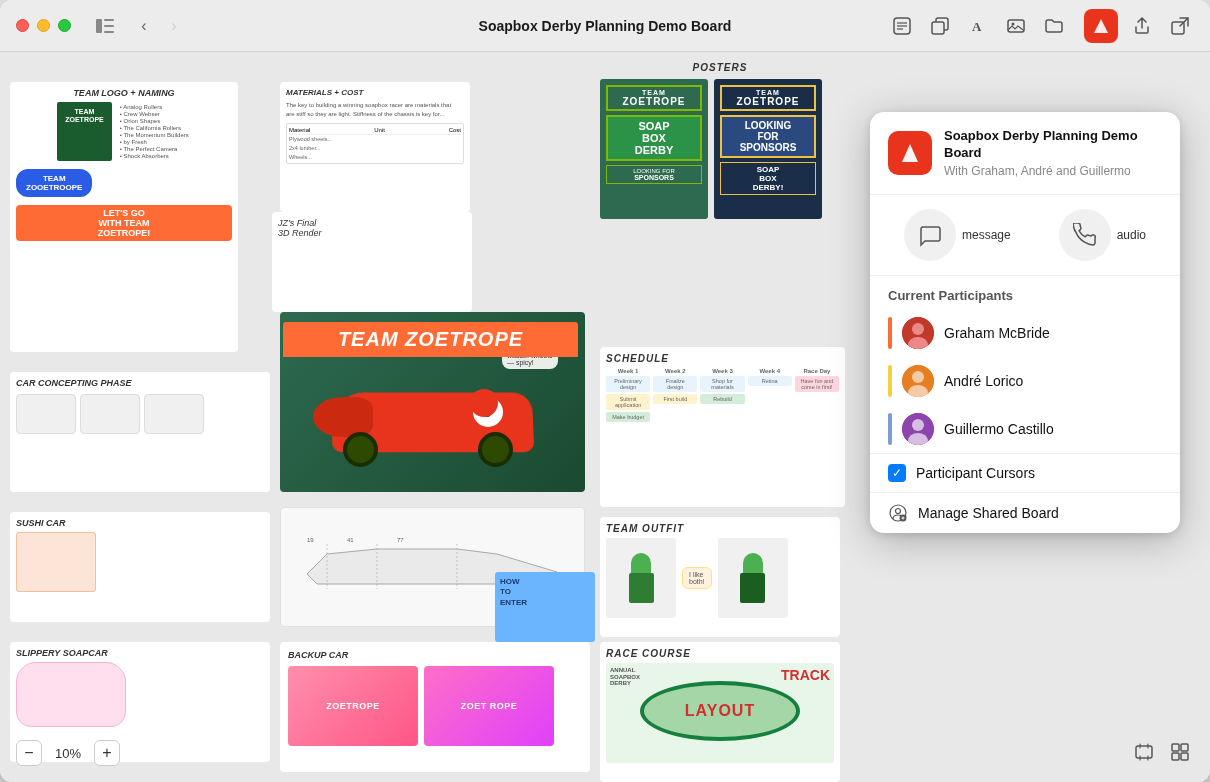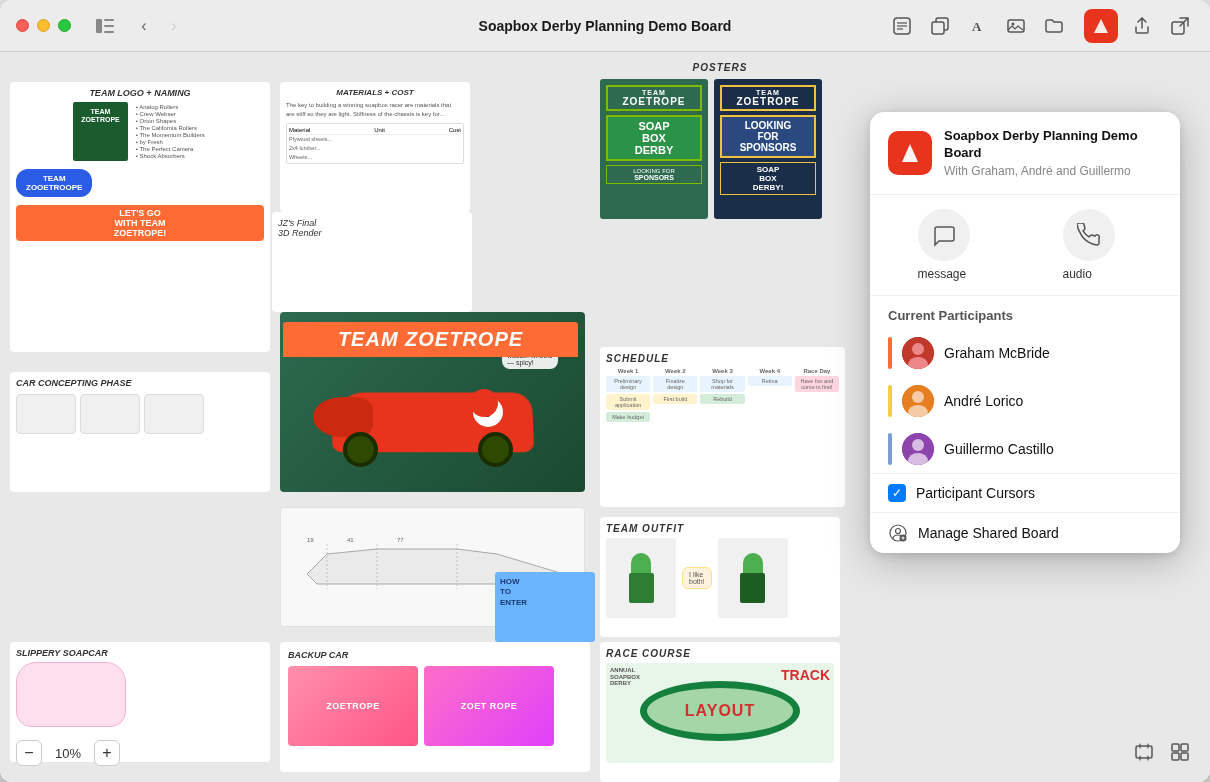--- a/index.html
+++ b/index.html
@@ -203,22 +203,21 @@
     
     .action-row {
       display: flex;
       padding: 14px 10px;
       border-bottom: 1px solid #f0f0f0;
       justify-content: space-around;
     }
 
     .action-item {
       display: flex;
-      flex-direction: column;
-      align-items: flex-start;
+      align-items: center;
       gap: 6px;
       cursor: pointer;
       min-width: 70px;
     }
 
     .action-icon-circle {
       width: 52px; height: 52px;
       background: #f0f0f0;
       border-radius: 50%;
       display: flex; align-items: center; justify-content: center;
@@ -393,21 +392,21 @@
         <svg width="18" height="18" viewBox="0 0 18 18" fill="none">
           <rect x="1" y="5" width="12" height="12" rx="2" stroke="#555" stroke-width="1.5"></rect>
           <path d="M9 1h8v8M9 9L17 1" stroke="#555" stroke-width="1.5" stroke-linecap="round"></path>
         </svg>
       </button>
     </div>
   </div>
 
   <div class="canvas-area">
 
-    <div style="position:absolute; top:30px; left:10px; width:260px; height:270px; background:white; border-radius:4px; padding:6px; overflow:hidden;">
+    <div style="position:absolute; top:30px; left:10px; width:228px; height:270px; background:white; border-radius:4px; padding:6px; overflow:hidden;">
       <div style="font-size:9px; font-weight:600; color:#333; margin-bottom:4px; text-align:center; font-style:italic;">TEAM LOGO + NAMING</div>
       
       <div style="display:flex; gap:6px; flex-wrap:wrap; justify-content:center; margin-bottom:6px;">
         <div style="background:#1a5c2e; color:white; font-size:7px; font-weight:800; padding:4px 6px; border:2px solid #1a5c2e; border-radius:2px; text-align:center; line-height:1.1;">TEAM<br>ZOETROPE</div>
         <div style="font-size:6px; color:#555; padding:2px;">
           <div style="margin-bottom:1px;">• Analog Rollers</div>
           <div style="margin-bottom:1px;">• Crew Webser</div>
           <div style="margin-bottom:1px;">• Orion Shapes</div>
           <div style="margin-bottom:1px;">• The California Rollers</div>
           <div style="margin-bottom:1px;">• The Momentum Builders</div>
@@ -422,28 +421,32 @@
 
     <div style="position:absolute; top:320px; left:10px; width:260px; height:120px; background:white; border-radius:4px; padding:6px;">
       <div style="font-size:9px; font-style:italic; font-weight:600; margin-bottom:6px; color:#333;">CAR CONCEPTING PHASE</div>
       <div style="display:flex; gap:4px; align-items:center;">
         <div style="width:60px; height:40px; background:#f0f0f0; border-radius:4px; border:1px solid #ddd;"></div>
         <div style="width:60px; height:40px; background:#f0f0f0; border-radius:4px; border:1px solid #ddd;"></div>
         <div style="width:60px; height:40px; background:#f0f0f0; border-radius:4px; border:1px solid #ddd;"></div>
       </div>
     </div>
 
+    <div style="position:absolute; top:460px; left:10px; width:260px; height:110px; background:white; border-radius:4px; padding:6px;">
+      <div style="font-size:9px; font-style:italic; font-weight:600; margin-bottom:4px; color:#333;">SUSHI CAR</div>
+      <div style="width:80px; height:60px; background:#fce4d6; border-radius:3px; border:1px solid #f0c0a0;"></div>
+    </div>
 
     <div style="position:absolute; top:590px; left:10px; width:260px; height:120px; background:white; border-radius:4px; padding:6px;">
       <div style="font-size:9px; font-style:italic; font-weight:600; margin-bottom:4px; color:#333;">SLIPPERY SOAPCAR</div>
       <div style="width:110px; height:65px; background:#ffd6eb; border-radius:20px 20px 15px 15px; border:1px solid #f0a0c8; opacity:0.8;"></div>
     </div>
 
     <div style="position:absolute; top:30px; left:280px; width:190px; height:130px; background:white; border-radius:4px; padding:6px;">
-      <div style="font-size:8px; font-style:italic; font-weight:700; color:#333; text-align:center; margin-bottom:4px;">MATERIALS + COST</div>
+      <div style="font-size:8px; font-style:italic; font-weight:700; color:#333; margin-bottom:4px;">MATERIALS + COST</div>
       <div style="font-size:6px; color:#555; line-height:1.5;">
         <div>The key to building a winning soapbox racer are materials that</div>
         <div>are stiff so they are light. Stiffness of the chassis is key for...</div>
       </div>
       <div style="margin-top:4px; border:1px solid #ddd; padding:2px; border-radius:2px;">
         <div style="display:flex; justify-content:space-between; font-size:6px; border-bottom:1px solid #eee; padding:1px 0;">
           <span>Material</span>
             <span>Unit</span>
             <span>Cost</span>
         </div>
@@ -593,21 +596,21 @@
         </div>
       </div>
     </div>
 
     <div style="position:absolute; top:590px; left:600px; width:240px; height:140px; background:white; border-radius:4px; padding:6px;">
       <div style="font-size:10px; font-style:italic; font-weight:700; color:#333; margin-bottom:4px; letter-spacing:1px;">RACE COURSE</div>
 
       <div style="width:100%; height:100px; background:#e8f5e9; border-radius:3px; overflow:hidden; position:relative;">
         <div style="position:absolute; inset:0; display:flex; align-items:center; justify-content:center; flex-direction:column;">
 
-          <div style="width:160px; height:60px; border-radius:50%; border:7px solid #15803d; background:#a5d6a7; position:relative; margin-bottom:4px;">
+          <div style="width:160px; height:60px; border-radius:50%; border:4px solid #15803d; background:#a5d6a7; position:relative; margin-bottom:4px;">
             <div style="position:absolute; top:50%; left:50%; transform:translate(-50%,-50%); font-size:16px; font-weight:900; color:#d32f2f; letter-spacing:1px;">LAYOUT</div>
           </div>
           <div style="position:absolute; top:4px; left:4px; font-size:6px; color:#555; font-weight:700; line-height:1.1;">ANNUAL<br>SOAPBOX<br>DERBY</div>
           <div style="position:absolute; top:4px; right:4px; font-size:14px; font-weight:900; color:#d32f2f;">TRACK</div>
         </div>
       </div>
     </div>
 
     <div class="bottom-toolbar">
       <button class="zoom-btn">−</button>

